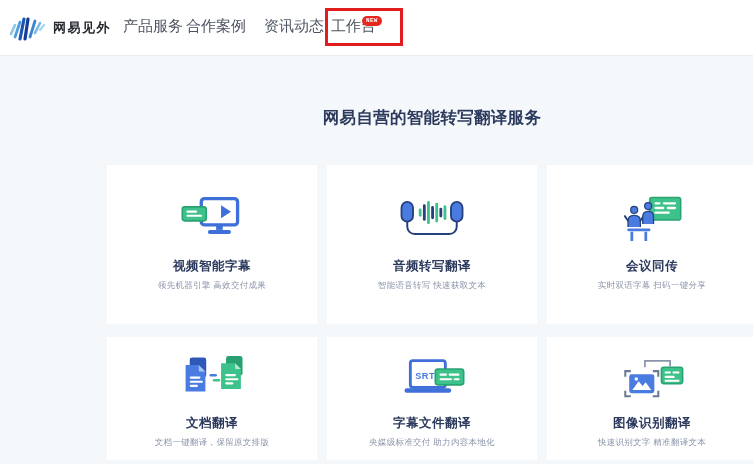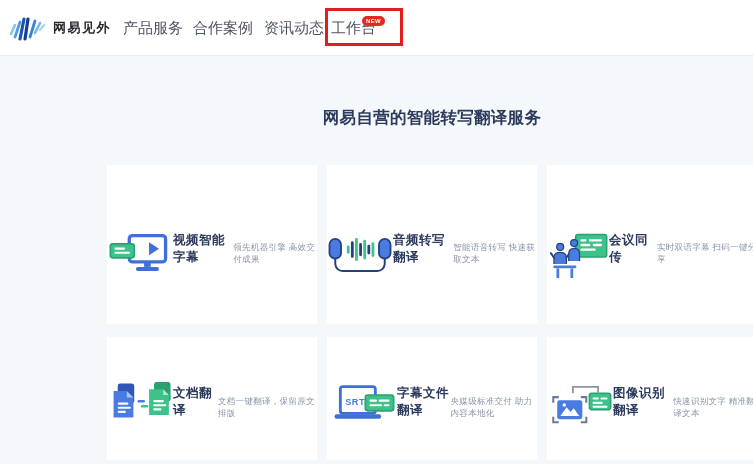--- a/index.html
+++ b/index.html
@@ -7,31 +7,31 @@
   body {
     position:relative;
     font-family:"Liberation Sans", sans-serif;
     background:#f5f8fb;
     overflow:hidden;
   }
 
   
   .nav {
     position:absolute; top:0; left:0; width:753px; height:56px;
-    background:#ffffff; border-bottom:1px solid #ebedef; z-index:2;
+    background:#ffffff; border-bottom:1px solid #ebedef; z-index:2;font-family:Liberation Mono, monospace;
   }
   .logo { position:absolute; left:8px; top:13px; height:30px; display:flex; align-items:center; cursor:pointer; }
   .logo svg { display:block; }
   .brand-text { font-size:13px; font-weight:bold; color:#25282e; letter-spacing:1.5px; margin-left:7px; }
   .nav-item {
     position:absolute; top:0; height:55px; line-height:55px;
     font-size:15px; color:#4d5461; cursor:pointer; white-space:nowrap;
   }
   .nav-item.n0 { left:123px; }
-  .nav-item.n1 { left:193px; }
+  .nav-item.n1 { left:186px; }
   .nav-item.n2 { left:264px; }
   .nav-item.n3 { left:331px; }
   .new-badge {
     position:absolute; left:362px; top:16px;
     background:#e8281e; color:#fff; font-size:6px; font-weight:bold;
     line-height:1; padding:2px 4px; border-radius:5px; letter-spacing:0.3px;
   }
   .hl-box {
     position:absolute; left:325px; top:8px; width:78px; height:38px;
     border:3px solid #e11d1d; z-index:5; pointer-events:none;
@@ -41,31 +41,31 @@
   .hero-title {
     position:absolute; left:107px; top:107px; width:650px;
     text-align:center; font-size:16.5px; font-weight:bold;
     color:#2c3a5e; letter-spacing:0.3px;
   }
 
   
   .grid { position:absolute; left:107px; top:165px; width:650px; height:295px; }
   .card {
     position:absolute; width:210px; background:#ffffff;
-    display:flex; flex-direction:row; align-items:center; cursor:pointer;
+    display:flex; flex-direction:column; align-items:center; cursor:pointer;
   }
   .card.r0 { top:0;   height:159px; }
   .card.r1 { top:172px; height:123px; }
   .card.c0 { left:0; } .card.c1 { left:220px; } .card.c2 { left:440px; }
   .icon-box { display:flex; align-items:center; justify-content:center; }
   .r0 .icon-box { margin-top:25px; height:60px; }
   .r1 .icon-box { margin-top:12px; height:60px; }
   .card-title { font-size:12.5px; font-weight:bold; color:#2c3a5e; letter-spacing:0.5px; margin-top:8px; }
   .r1 .card-title { margin-top:6px; }
-  .card-sub { font-size:8.5px; color:#8a94a9; margin-top:18px; letter-spacing:0.3px; }
+  .card-sub { font-size:8.5px; color:#8a94a9; margin-top:5px; letter-spacing:0.3px; }
 </style>
 </head>
 <body>
 
 <div class="nav">
   <div class="logo">
     <span>
       <svg width="38" height="30" viewBox="0 0 38 30">
         <g stroke-linecap="round">
           <line x1="3" y1="21" x2="7" y2="12" stroke="#8ec6ec" stroke-width="2.6"></line>

